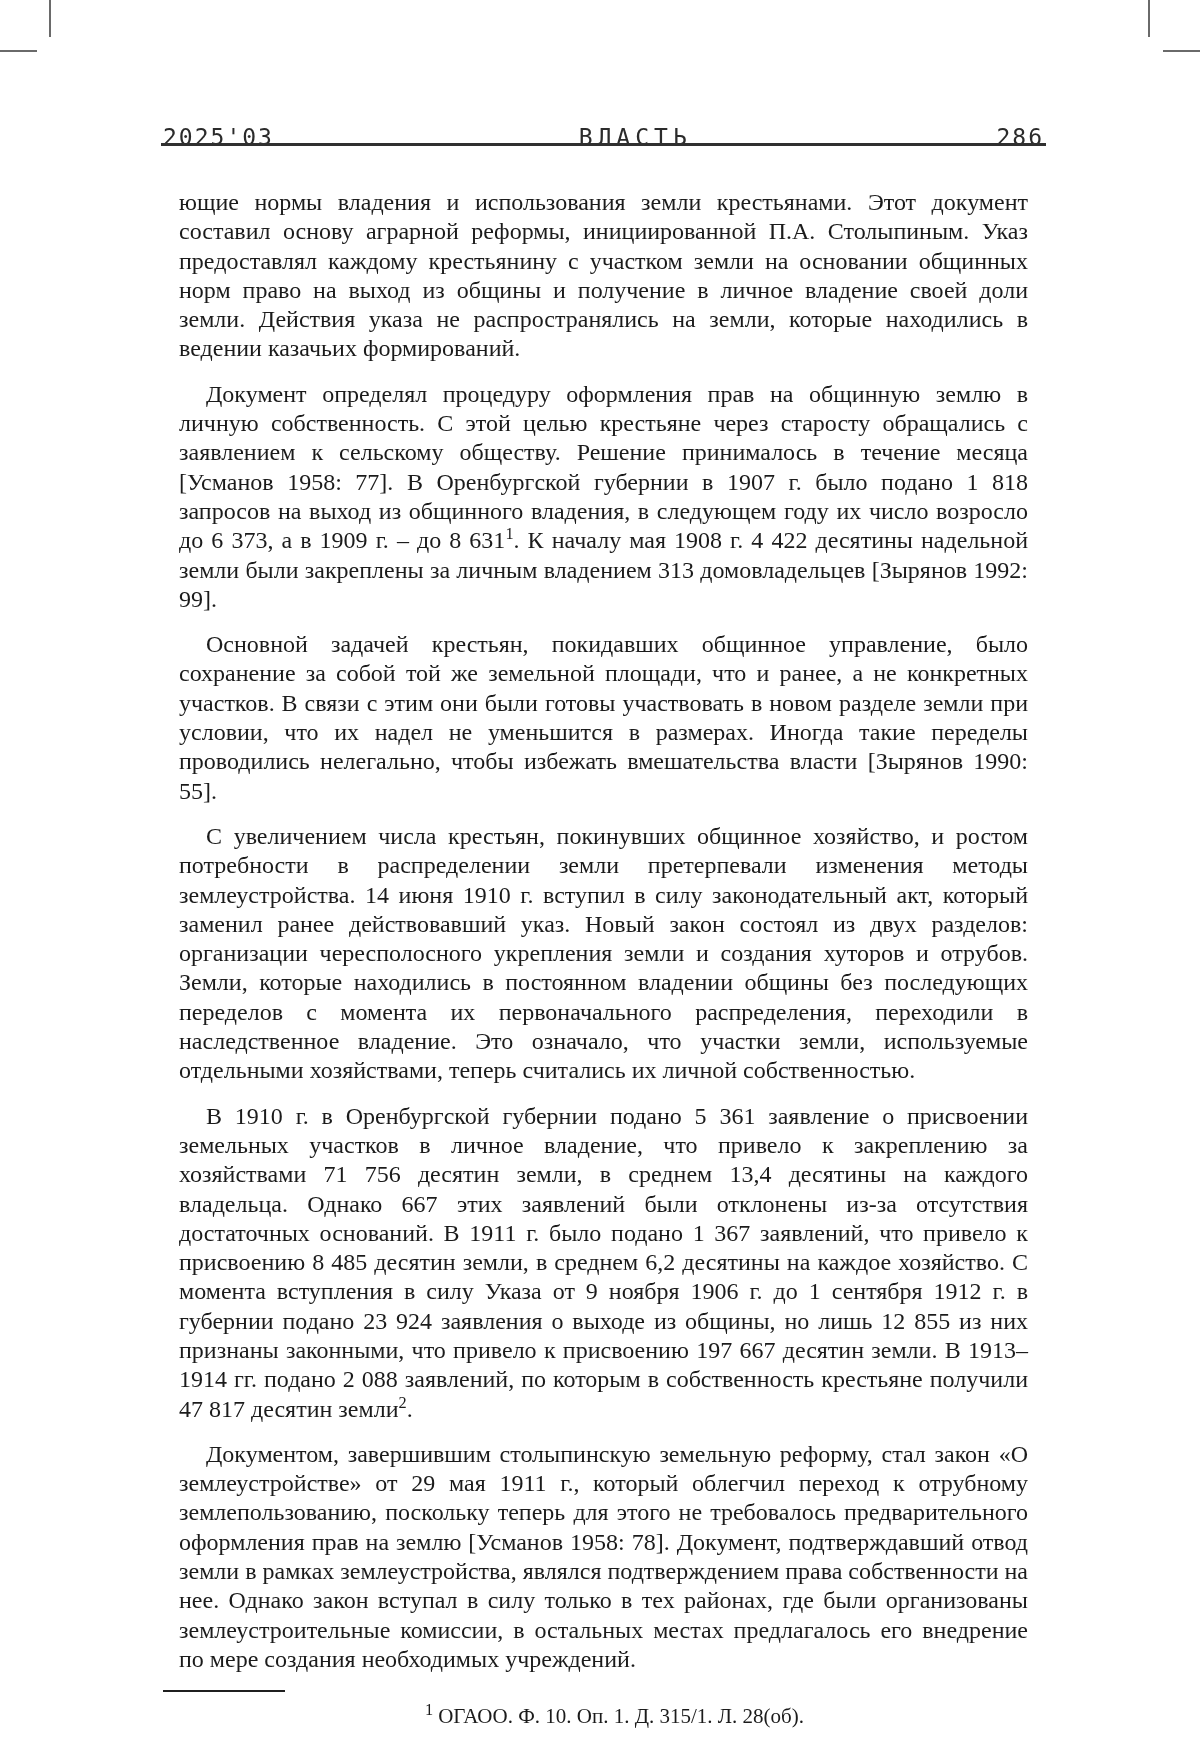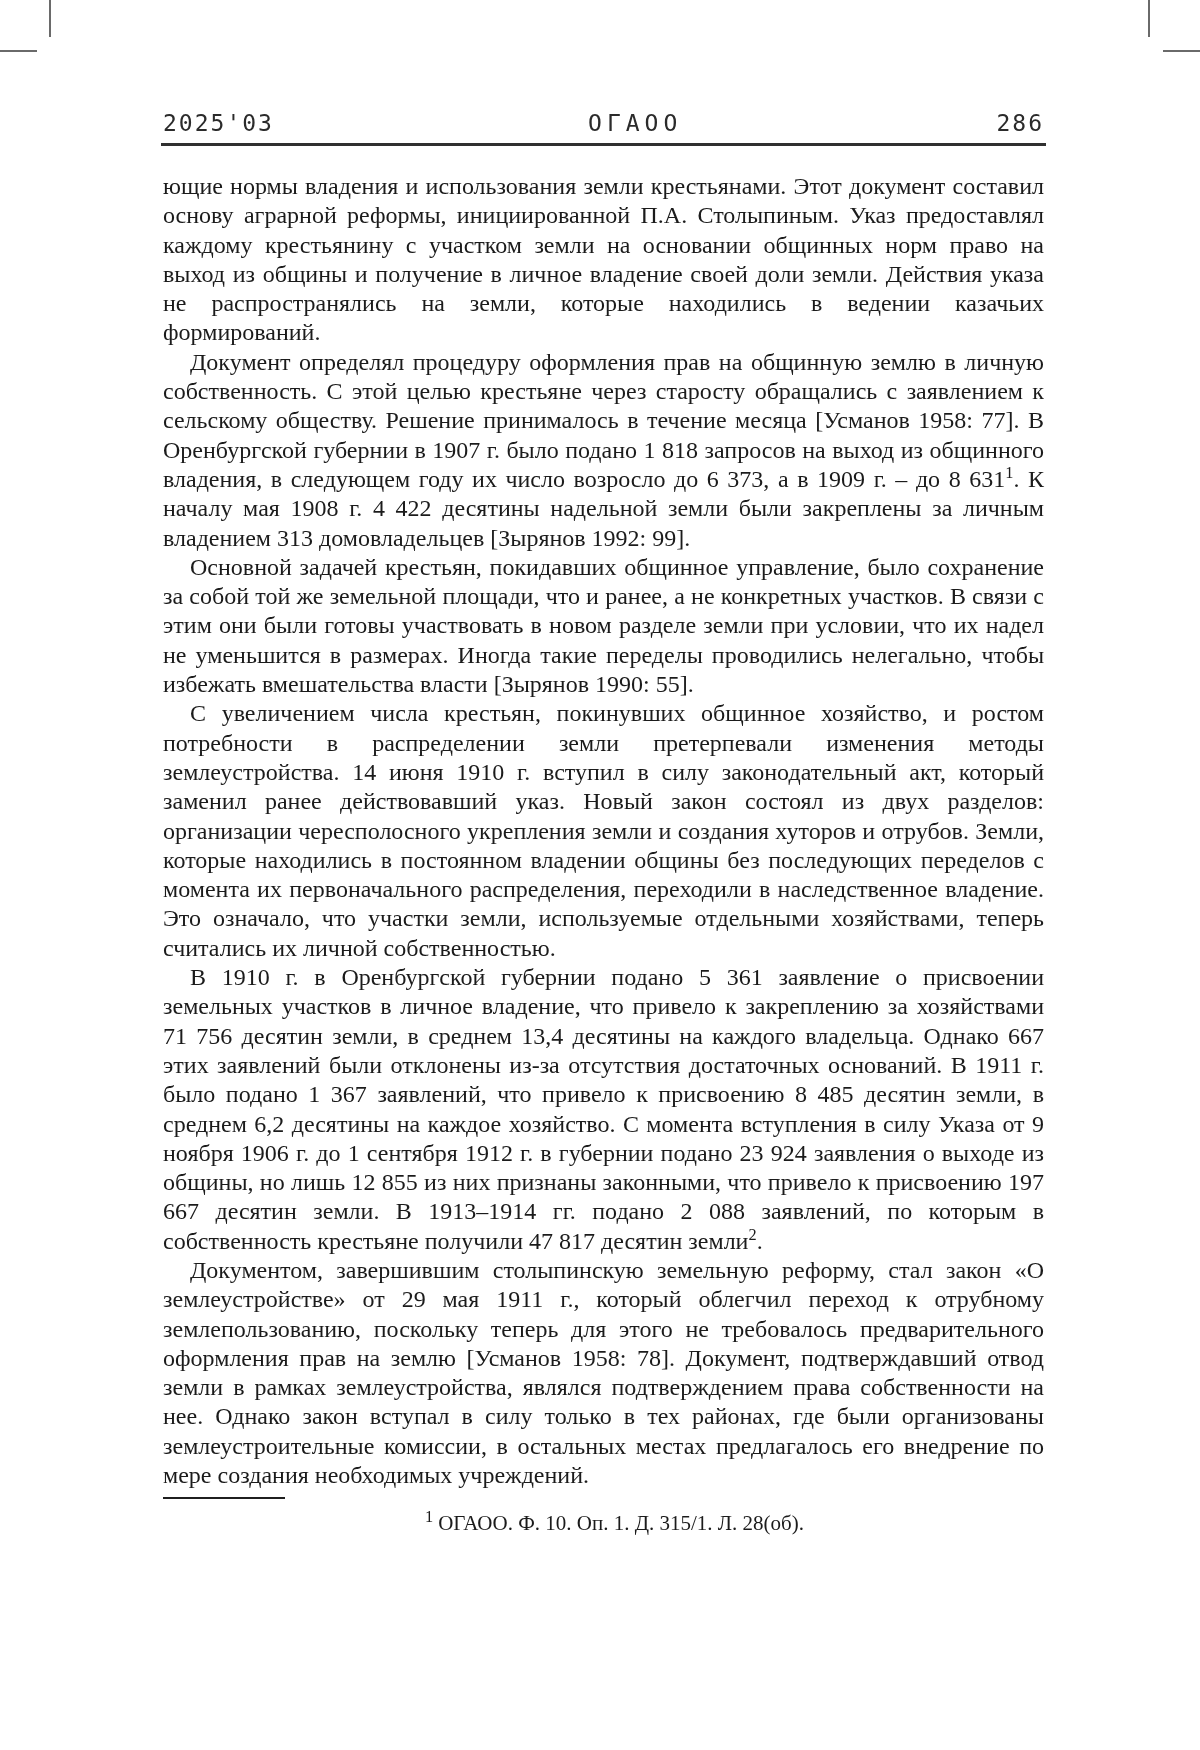--- a/index.html
+++ b/index.html
@@ -10,38 +10,38 @@
     font-family: "Liberation Serif", serif;
     overflow: hidden;
   }
   .cropmark { position: absolute; background: #6a6a6a; }
   #crop-left-v  { left: 49px;  top: 0;    width: 2px;  height: 37px; }
   #crop-right-v { left: 1148px; top: 0;   width: 2px;  height: 37px; }
   #crop-left-h  { left: 0;     top: 50px; width: 37px; height: 2px; }
   #crop-right-h { left: 1163px; top: 50px; width: 37px; height: 2px; }
 
   .running-head {
-    position: absolute; left: 163px; top: 110px; width: 881px;
+    position: absolute; left: 163px; top: 124px; width: 881px;
     display: flex; justify-content: space-between; align-items: baseline;
     font-family: "DejaVu Sans Mono", monospace;
     font-size: 23px; color: #2b2b2b; letter-spacing: 2px;
     white-space: nowrap;
   }
   .running-head .center { letter-spacing: 5px; }
   .head-rule {
     position: absolute; left: 161px; top: 143px;
     width: 885px; height: 3px; background: #303030;
   }
 
   .article {
     position: absolute; left: 163px; top: 172px; width: 881px;
     font-size: 24px; line-height: 29.3px;
     color: #1b1b1b; text-align: justify;
   }
-  p.para { margin: 0; }
+  p.para { margin: 16px; }
   p.para.indent { text-indent: 27px; }
   sup.fnref { font-size: 68%; line-height: 0; vertical-align: super; }
 
   .fn-sep {
     width: 122px; height: 2px; background: #1f1f1f;
     margin: 7px 0 11px 0;
   }
   .footnotes { font-size: 21px; line-height: 27px; text-align: center; }
   .footnote { padding-left: 22px; }
   .footnote sup.fnmark { font-size: 78%; line-height: 0; margin-right: 5px; }
@@ -50,21 +50,21 @@
 <body>
 
 <div>
   <div id="crop-left-v" class="cropmark"></div>
   <div id="crop-left-h" class="cropmark"></div>
   <div id="crop-right-v" class="cropmark"></div>
   <div id="crop-right-h" class="cropmark"></div>
 
   <div class="running-head">
     <span class="left">2025'03</span>
-    <span class="center">ОГАОО</span>
+    <span class="center">ВЛАСТЬ</span>
     <span class="right">286</span>
   </div>
   <div class="head-rule"></div>
 
   <div class="article">
 
     <p class="para">ющие нормы владения и использования земли крестьянами. Этот документ составил основу аграрной реформы, инициированной П.А. Столыпиным. Указ предоставлял каждому крестьянину с участком земли на основании общинных норм право на выход из общины и получение в личное владение своей доли земли. Действия указа не распространялись на земли, которые находились в ведении казачьих формирований.</p>
       <p class="para indent">Документ определял процедуру оформления прав на общинную землю в личную собственность. С этой целью крестьяне через старосту обращались с заявлением к сельскому обществу. Решение принималось в течение месяца [Усманов 1958: 77]. В Оренбургской губернии в 1907 г. было подано 1 818 запросов на выход из общинного владения, в следующем году их число возросло до 6 373, а в 1909 г. – до 8 631<sup class="fnref">1</sup>. К началу мая 1908 г. 4 422 десятины надельной земли были закреплены за личным владением 313 домовладельцев [Зырянов 1992: 99].</p>
       <p class="para indent">Основной задачей крестьян, покидавших общинное управление, было сохранение за собой той же земельной площади, что и ранее, а не конкретных участков. В связи с этим они были готовы участвовать в новом разделе земли при условии, что их надел не уменьшится в размерах. Иногда такие переделы проводились нелегально, чтобы избежать вмешательства власти [Зырянов 1990: 55].</p>
       <p class="para indent">С увеличением числа крестьян, покинувших общинное хозяйство, и ростом потребности в распределении земли претерпевали изменения методы землеустройства. 14 июня 1910 г. вступил в силу законодательный акт, который заменил ранее действовавший указ. Новый закон состоял из двух разделов: организации чересполосного укрепления земли и создания хуторов и отрубов. Земли, которые находились в постоянном владении общины без последующих переделов с момента их первоначального распределения, переходили в наследственное владение. Это означало, что участки земли, используемые отдельными хозяйствами, теперь считались их личной собственностью.</p>

